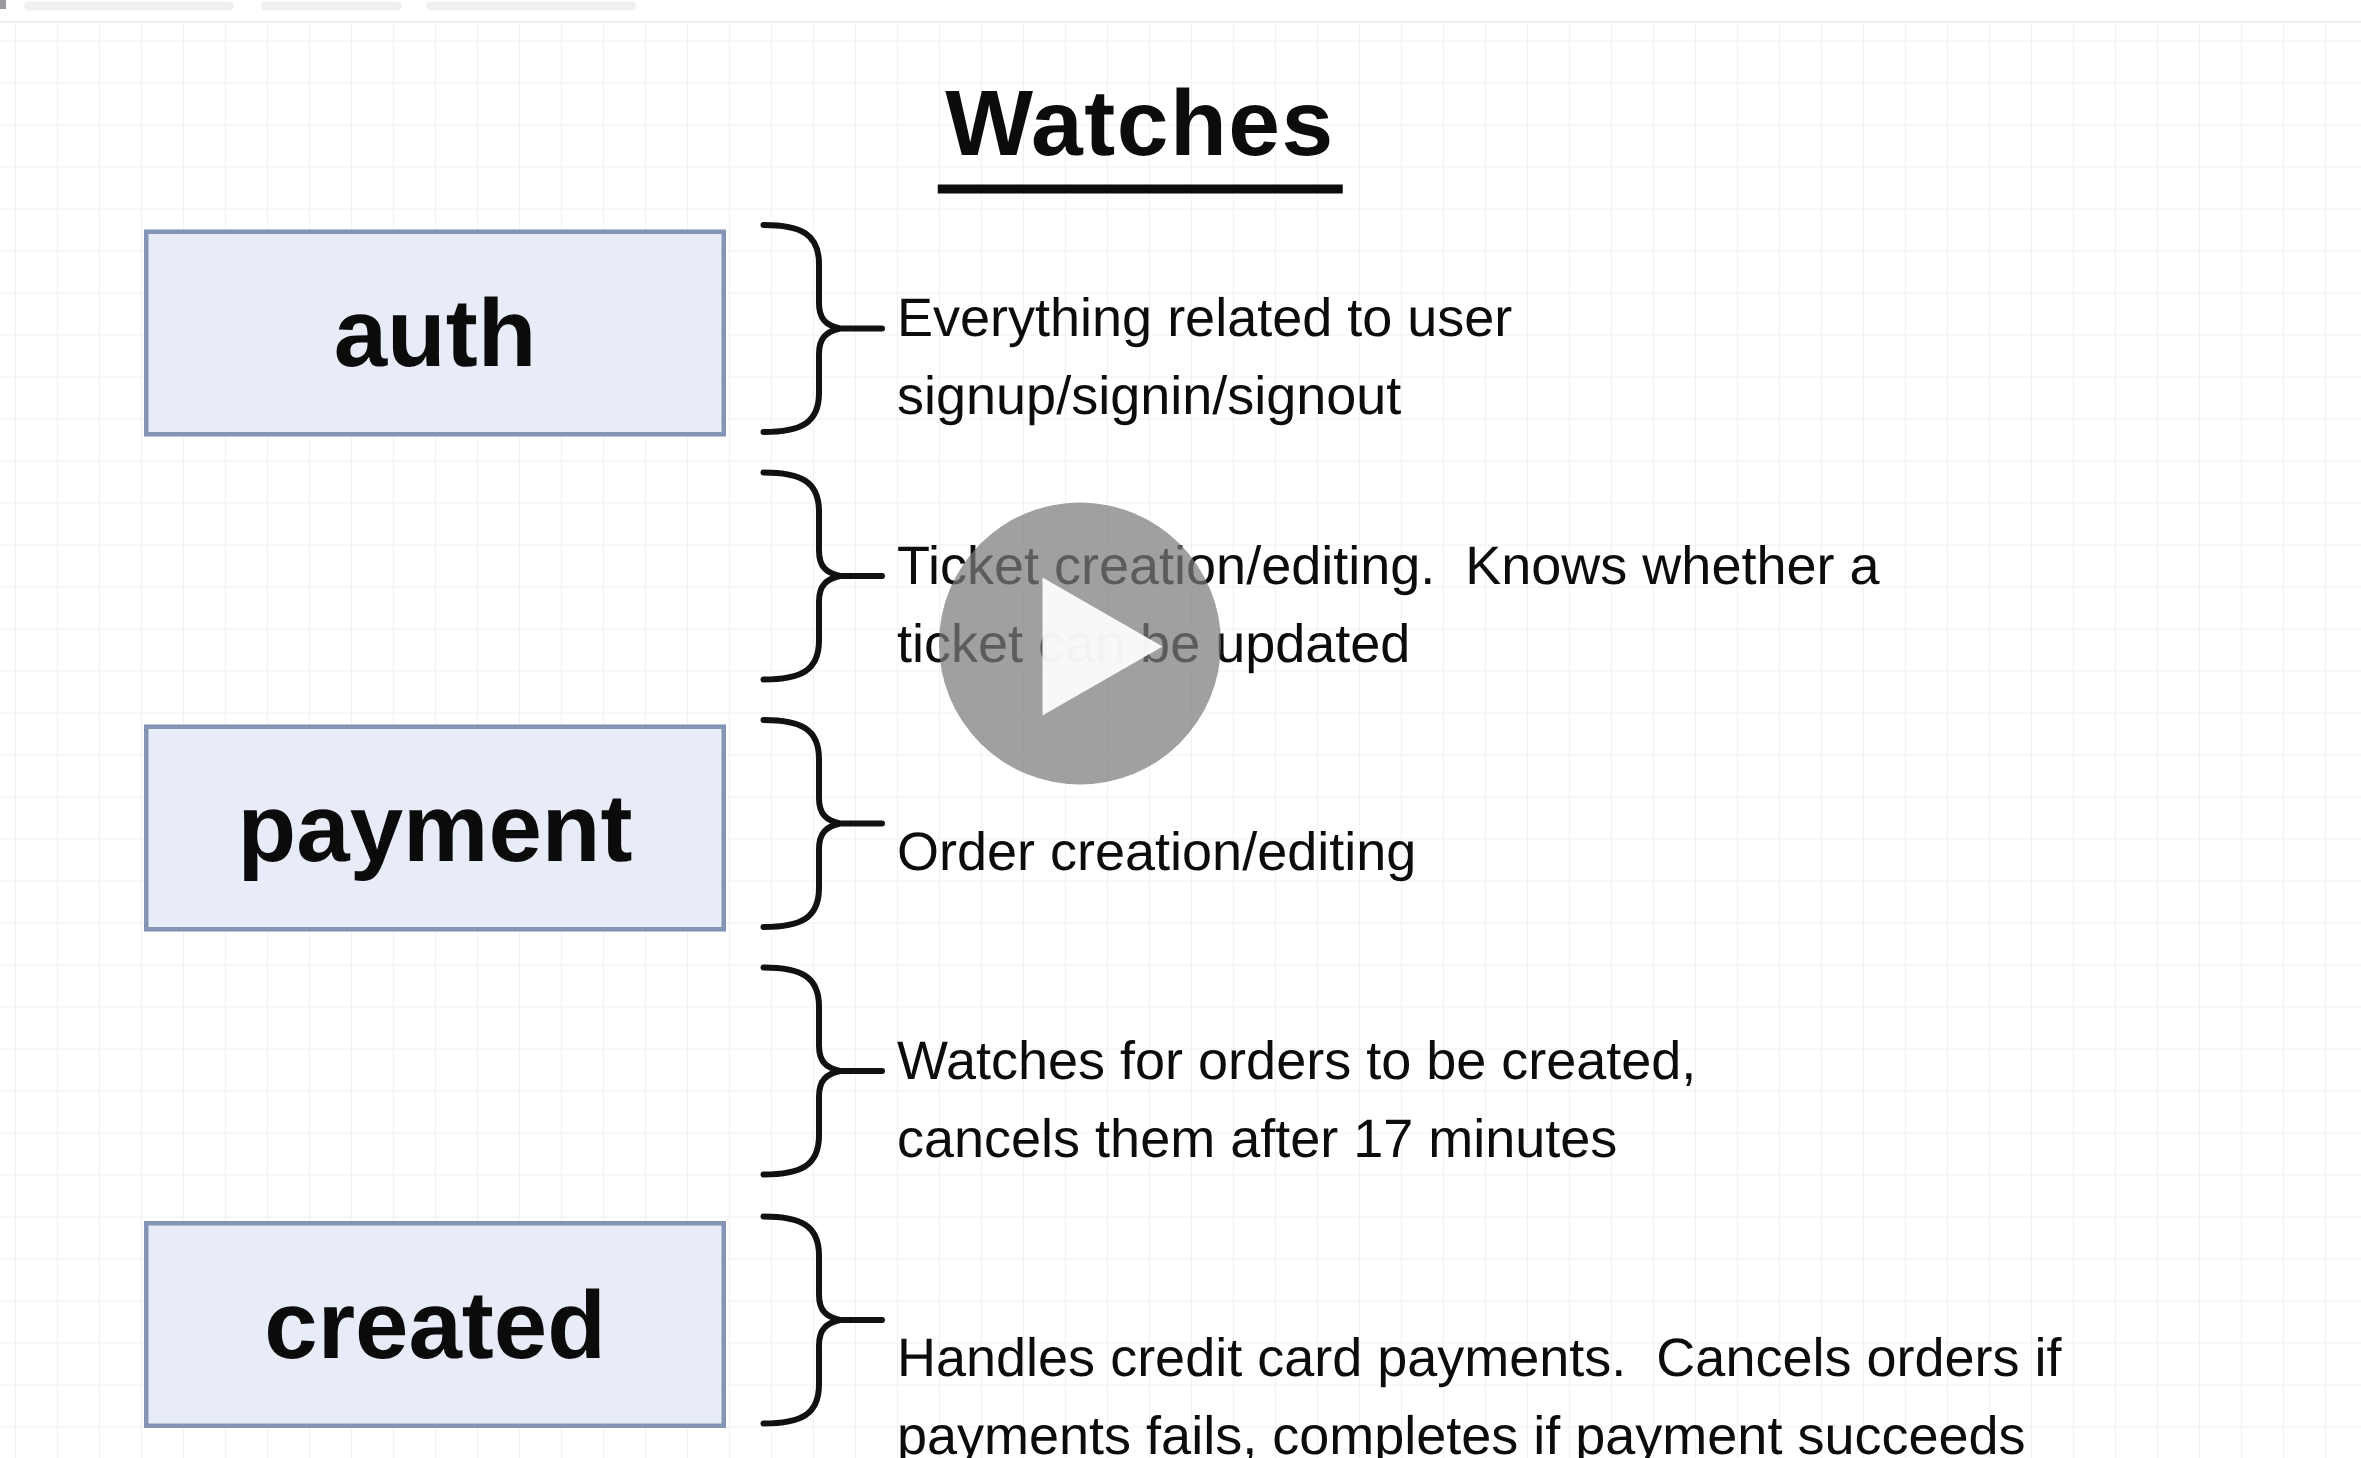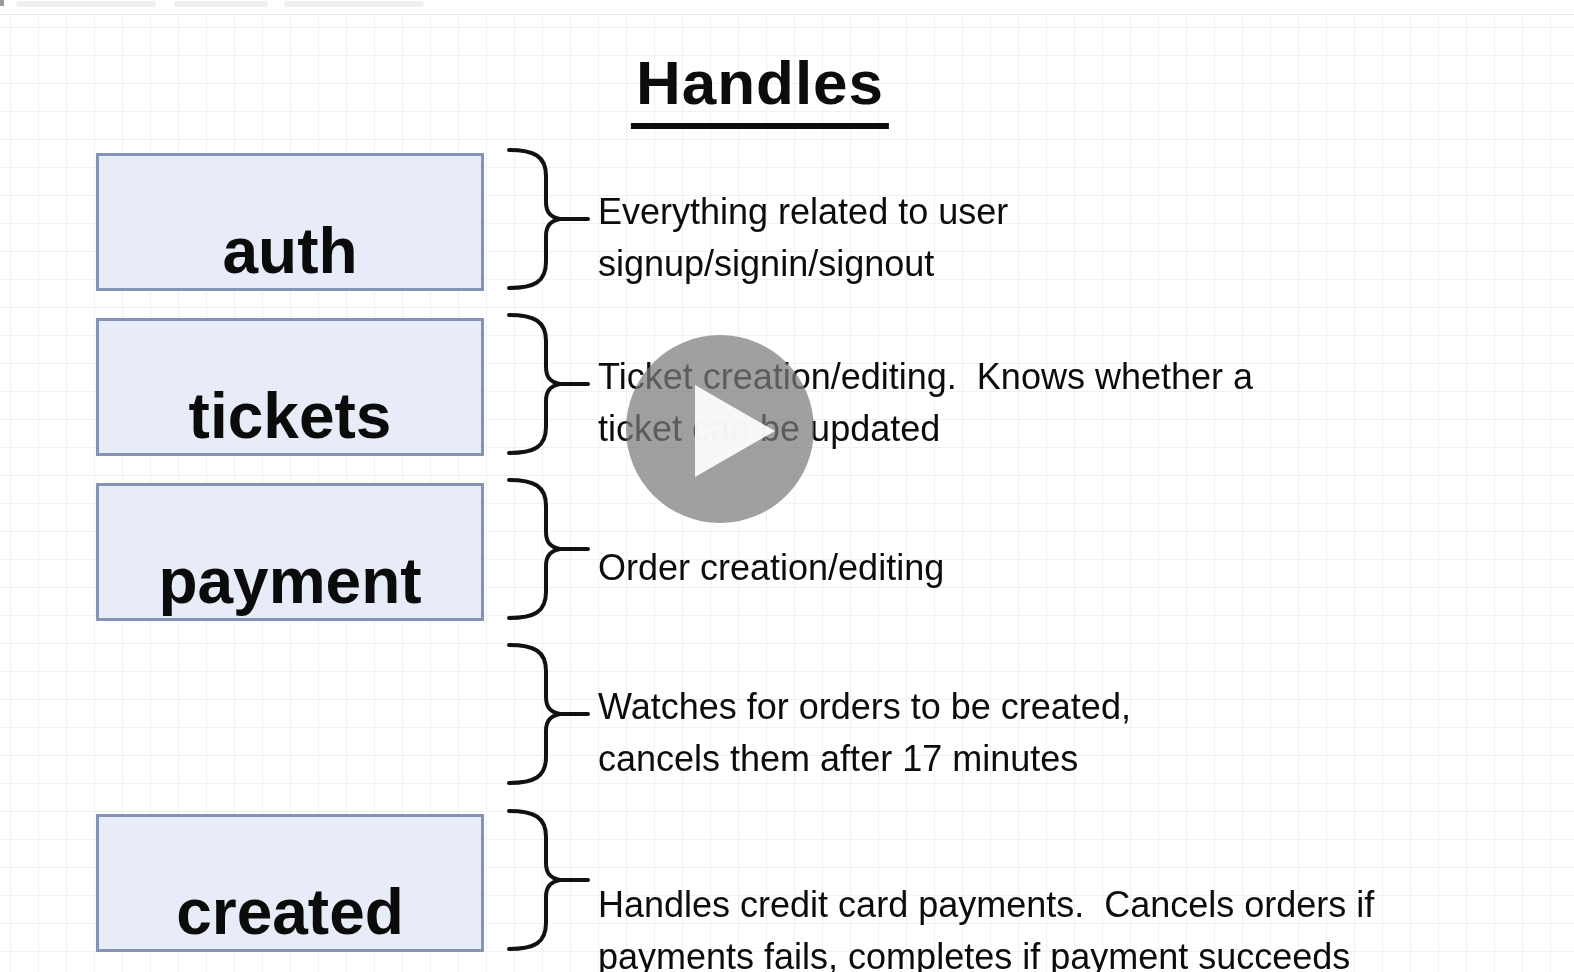--- a/index.html
+++ b/index.html
@@ -31,21 +31,21 @@
   
   .title{
     position:absolute;left:760px;top:32px;transform:translateX(-50%);
     font-size:62px;font-weight:bold;color:#0c0c0c;letter-spacing:1px;
     border-bottom:6px solid #0c0c0c;padding:0 5px 5px 5px;white-space:nowrap;
   }
   
   .service-box{
     position:absolute;left:96px;width:388px;height:138px;
     background:#e8ecf8;border:3px solid #8494b4;box-sizing:border-box;
-    display:flex;align-items:flex-end;justify-content:center;
+    display:flex;align-items:center;justify-content:center;
   }
   .service-box .label{
     font-size:64px;font-weight:bold;color:#0b0b0b;letter-spacing:0px;
   }
   
   .brace{position:absolute;left:506px;width:84px;height:146px;}
   .brace svg{display:block;width:100%;height:100%;}
   
   .desc{
     position:absolute;left:598px;transform:translateY(-50%);
@@ -57,36 +57,33 @@
     border-radius:50%;background:rgba(124,124,124,0.72);
     z-index:5;cursor:pointer;
   }
   .play-overlay svg{display:block;width:100%;height:100%;}
 </style>
 </head>
 <body>
 
 <div class="canvas">
 
-  <div class="title">Handles</div>
+  <div class="title">Watches</div>
 
   <div class="service-box" style="top:138px">
     <span class="label">auth</span>
   </div>
   <div class="brace" style="top:131px">
     <svg viewBox="0 0 84 146" fill="none" stroke="#111" stroke-width="4" stroke-linecap="round">
       <path d="M3 4 C28 4 40 10 40 30 L40 56 C40 67 45 71 54 73 L82 73 M54 73 C45 75 40 79 40 90 L40 116 C40 136 28 142 3 142"></path>
     </svg>
   </div>
   <div class="desc" style="top:207px">Everything related to user
 signup/signin/signout</div>
 
-  <div class="service-box" style="top:303px">
-    <span class="label">tickets</span>
-  </div>
   <div class="brace" style="top:296px">
     <svg viewBox="0 0 84 146" fill="none" stroke="#111" stroke-width="4" stroke-linecap="round">
       <path d="M3 4 C28 4 40 10 40 30 L40 56 C40 67 45 71 54 73 L82 73 M54 73 C45 75 40 79 40 90 L40 116 C40 136 28 142 3 142"></path>
     </svg>
   </div>
   <div class="desc" style="top:372px">Ticket creation/editing.  Knows whether a
 ticket can be updated</div>
 
   <div class="service-box" style="top:468px">
     <span class="label">payment</span>

